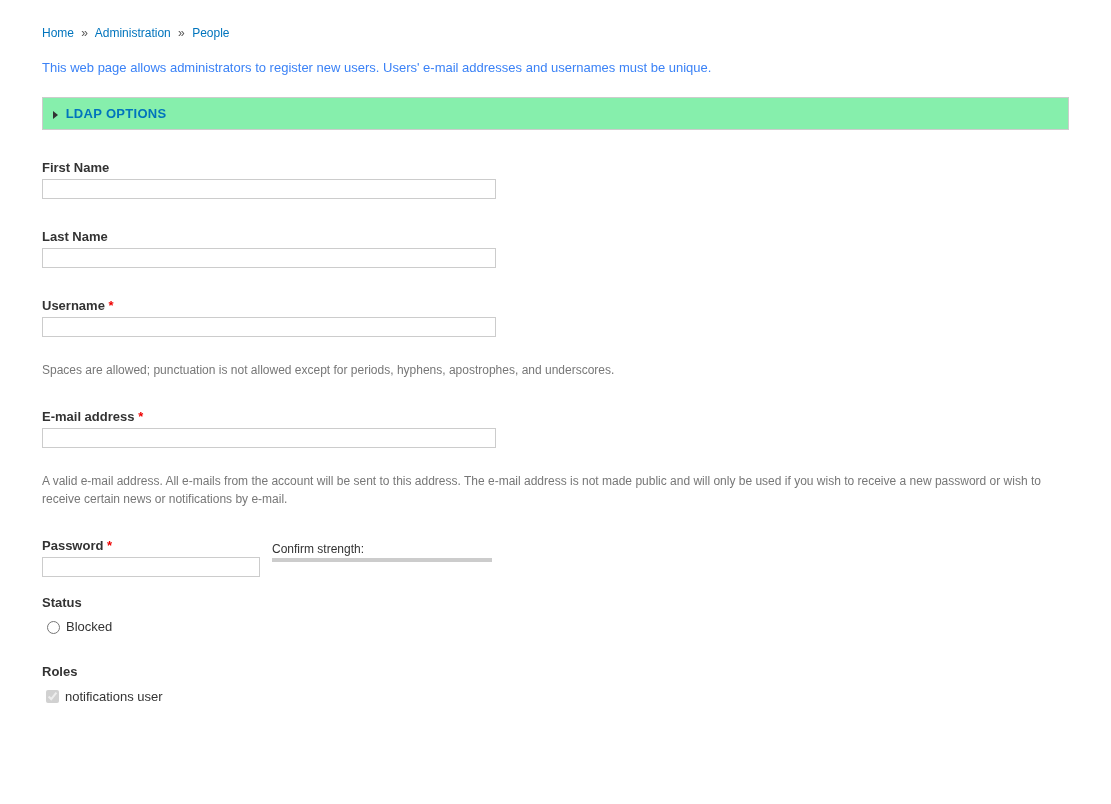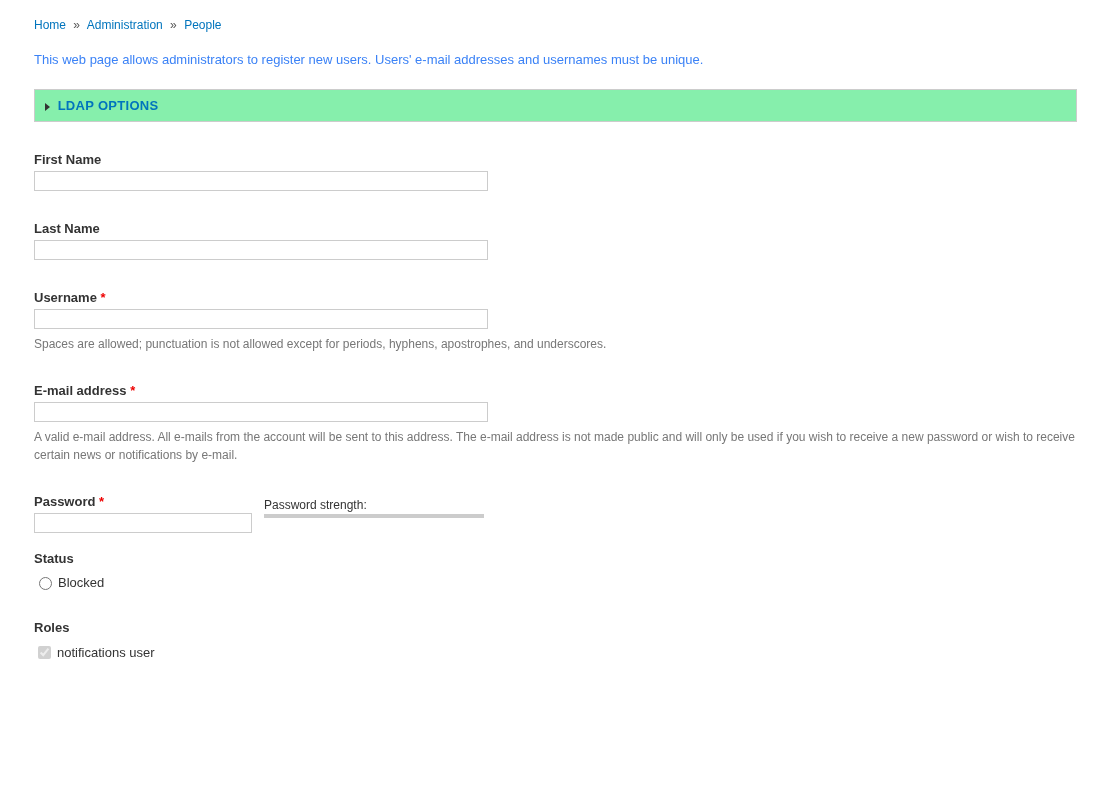--- a/index.html
+++ b/index.html
@@ -10,21 +10,21 @@
       font-size: 13px;
       color: #333;
       margin: 0;
       padding: 0;
       background: #fff;
     }
     .page-wrapper {
       width: 1111px;
       height: 804px;
       overflow-y: scroll;
-      padding: 4px;
+      padding: 12px;
       position: relative;
     }
     .content {
       padding: 10px 30px;
     }
     .breadcrumb {
       font-size: 12px;
       margin-bottom: 20px;
       padding-top: 4px;
     }
@@ -89,21 +89,21 @@
       border: 1px solid #ccc;
       padding: 2px 4px;
       font-size: 13px;
     }
     input.pw {
       width: 218px;
     }
     .description {
       font-size: 12px;
       color: #777;
-      margin-top: 6px;
+      margin-top: 24px;
       line-height: 1.5;
     }
     .password-row {
       display: flex;
       align-items: flex-start;
       gap: 12px;
     }
     .password-strength {
       padding-top: 4px;
     }
@@ -201,21 +201,21 @@
     <div class="form-item tight">
       <div class="password-row">
         <div>
           <label>
             <span>Password</span>
             <span class="required">*</span>
           </label>
           <input type="password" class="pw" value="" style="">
         </div>
         <div class="password-strength">
-          <div class="password-strength-label">Password strength:</div>
+          <div class="password-strength-label">Confirm strength:</div>
           <div class="strength-bar"></div>
         </div>
       </div>
     </div>
 
 
     <div class="form-item">
       <div class="section-label">Status</div>
       <div class="radio-item">
         <input type="radio" name="status" id="status-blocked" style="">

